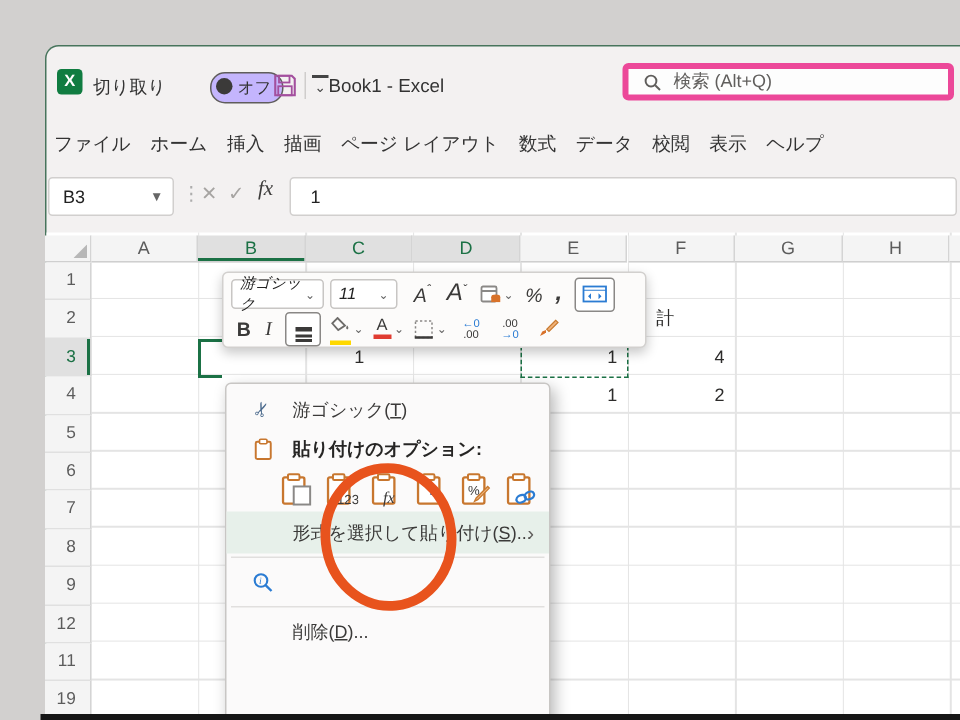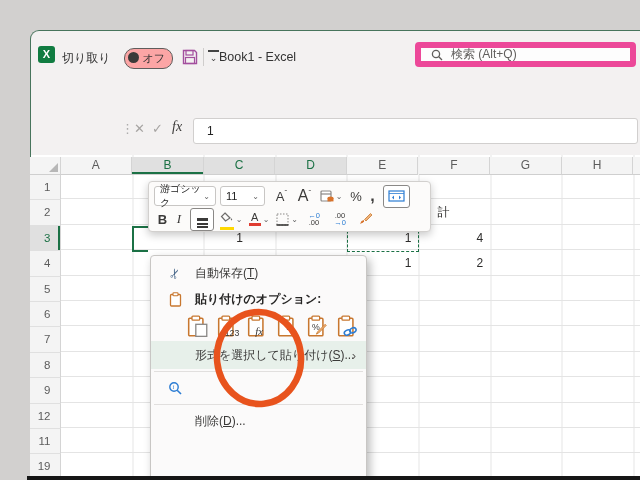--- a/index.html
+++ b/index.html
@@ -6,29 +6,29 @@
   .screen{position:relative;width:640px;height:480px;background:#d2d0cf;overflow:hidden;
           font-family:"Liberation Sans","DejaVu Sans",sans-serif;color:#3b3a39;}
   .abs{position:absolute;}
   
   .window{position:absolute;left:30px;top:30px;right:0;bottom:0;background:#f3f1f1;
           border-left:1px solid #47745c;border-top:1px solid #47745c;border-top-left-radius:9px;}
   
   .excel-logo{left:38px;top:46px;width:17px;height:17px;background:#107c41;border-radius:3px;
               color:#fff;font-weight:bold;font-size:11px;line-height:17px;text-align:center;}
   .autosave-label{left:62px;top:50px;font-size:12px;color:#333;}
-  .toggle{left:124px;top:48px;width:47px;height:19px;border:1px solid #5f5d5c;border-radius:10px;background:#fca5a5;}
+  .toggle{left:140px;top:48px;width:47px;height:19px;border:1px solid #5f5d5c;border-radius:10px;background:#c4b5fd;}
   .toggle .knob{position:absolute;left:3px;top:3px;width:11px;height:11px;border-radius:50%;background:#3b3a39;}
   .toggle .tx{position:absolute;right:7px;top:2px;font-size:11px;color:#333;}
   .save-btn{left:180px;top:47px;width:20px;height:20px;}
   .qat-sep{left:203px;top:48px;width:1px;height:18px;background:#cfcdcc;}
   .qat-chevron{left:208px;top:50px;width:11px;height:14px;color:#444;font-size:9px;text-align:center;}
   .qat-chevron .bar{display:block;height:1.5px;background:#444;margin-bottom:1px;}
   .win-title{left:219px;top:50px;font-size:12.5px;color:#333;}
-  .search-box{left:415px;top:42px;width:221px;height:25px;background:#fdfdfd;border:6px solid #ec4899;
+  .search-box{left:415px;top:42px;width:221px;height:25px;background:#fdfdfd;border:4px solid #ec4899;
               border-radius:4px;display:flex;align-items:center;padding-left:10px;box-sizing:border-box;}
   .search-box .ph{font-size:12px;color:#605e5c;margin-left:8px;}
   
   .ribbon-tabs{left:36px;top:88px;display:flex;gap:13px;font-size:12.5px;color:#333;}
   .ribbon-tabs span{cursor:default;}
   
   .name-box{left:32px;top:118px;width:84px;height:26px;background:#fff;border:1px solid #d1cfce;border-radius:3px;
             box-sizing:border-box;font-size:12px;line-height:24px;padding-left:9px;color:#222;}
   .name-box .chev{position:absolute;right:6px;top:0;font-size:9px;color:#666;line-height:24px;}
   .fb-dots{left:121px;top:121px;font-size:13px;color:#adadad;letter-spacing:0;}
@@ -53,21 +53,21 @@
   .cornercell{left:30px;top:157px;width:30.5px;height:18px;background:#f4f4f4;border-right:1px solid #d4d4d4;
               border-bottom:1px solid #cfcfcf;box-sizing:border-box;}
   .gridcell{font-size:12px;color:#2d2c2b;box-sizing:border-box;}
   .sel-bracket{left:132px;top:226px;width:16px;height:26px;border-left:2.5px solid #1b7145;
                border-top:2.5px solid #1b7145;border-bottom:2.5px solid #1b7145;box-sizing:border-box;}
   .ants{left:346.5px;top:226px;width:72px;height:26px;border:1.8px dashed #1b7145;box-sizing:border-box;}
   
   .mini-toolbar{left:148px;top:181px;width:283px;height:51px;background:#fcfbfa;border:1px solid #d2d0ce;
                 border-radius:4px;box-shadow:0 3px 8px rgba(0,0,0,.22);box-sizing:border-box;}
   .mt-row{position:absolute;left:5px;display:flex;align-items:center;}
-  .mt-row1{top:3px;height:22px;}
+  .mt-row1{top:3px;height:22px;font-style:italic;}
   .mt-row2{top:26px;height:22px;}
   .combo{height:20px;background:#fff;border:1px solid #c8c6c4;border-radius:3px;box-sizing:border-box;
          display:flex;align-items:center;justify-content:space-between;padding:0 5px;font-size:11px;color:#222;}
   .combo .chev{font-size:8px;color:#666;}
   .mtbtn{display:flex;align-items:center;justify-content:center;height:21px;color:#3b3a39;}
   .boxed{border:1px solid #8a8886;border-radius:3px;background:#fff;}
   .chev8{font-size:8px;color:#666;margin-left:2px;}
   .colorbar{display:block;height:3.5px;margin-top:0.5px;}
   .stack{display:flex;flex-direction:column;line-height:7px;font-size:7.5px;text-align:center;}
   .bluetxt{color:#2b7cd3;}
@@ -113,21 +113,37 @@
   <div class="qat-chevron abs"><span class="bar"></span>⌄</div>
   <div class="win-title abs">Book1 - Excel</div>
   <div class="search-box abs">
     <svg width="12" height="12" viewBox="0 0 12 12">
       <circle cx="5" cy="5" r="3.6" fill="none" stroke="#605e5c" stroke-width="1.3"></circle>
       <line x1="7.8" y1="7.8" x2="11" y2="11" stroke="#605e5c" stroke-width="1.3"></line>
     </svg>
     <span class="ph">検索 (Alt+Q)</span>
   </div>
 
-
+  <div class="ribbon-tabs abs">
+      <span>ファイル</span>
+      <span>ホーム</span>
+      <span>挿入</span>
+      <span>描画</span>
+      <span>ページ レイアウト</span>
+      <span>数式</span>
+      <span>データ</span>
+      <span>校閲</span>
+      <span>表示</span>
+      <span>ヘルプ</span>
+    </div>
+
+  <div class="name-box abs">
+    <span>B3</span>
+    <span class="chev">▼</span>
+  </div>
   <div class="fb-dots abs">⋮</div>
   <div class="fb-x abs">✕</div>
   <div class="fb-check abs">✓</div>
   <div class="fb-fx abs">fx</div>
   <div class="formula-input abs">
     <span>1</span>
   </div>
 
   <div class="sheet-bg abs"></div>
   <div class="cornercell abs">
@@ -245,21 +261,21 @@
           <path d="M12.5 1.5 l-6 6 1.5 1.5 6-6 z" fill="#f0b27a" stroke="#c87a30" stroke-width="0.8"></path>
           <path d="M6 8 l-2.5 1 -1.5 3 3-1.5 1-1z" fill="#d8722a"></path>
         </svg>
       </div>
     </div>
   </div>
 
   <div class="context-menu abs">
     <div class="mi">
       <span class="gut" style="color:#4a698c;font-size:13px;transform:rotate(-70deg)">✂</span>
-      <span class="lbl"><span>自動保存(</span><u>T</u><span>)</span></span>
+      <span class="lbl"><span>游ゴシック(</span><u>T</u><span>)</span></span>
     </div>
     <div class="mi mi-label">
       <span class="gut">
         <svg width="13" height="15" viewBox="0 0 13 15">
           <rect x="1.5" y="2.5" width="10" height="11.5" rx="1" fill="#fff" stroke="#c8772f" stroke-width="1.3"></rect>
           <rect x="4" y="0.8" width="5" height="3" rx="0.8" fill="#fff" stroke="#c8772f" stroke-width="1.1"></rect>
         </svg>
       </span>
       <span class="lbl">貼り付けのオプション:</span>
     </div>

